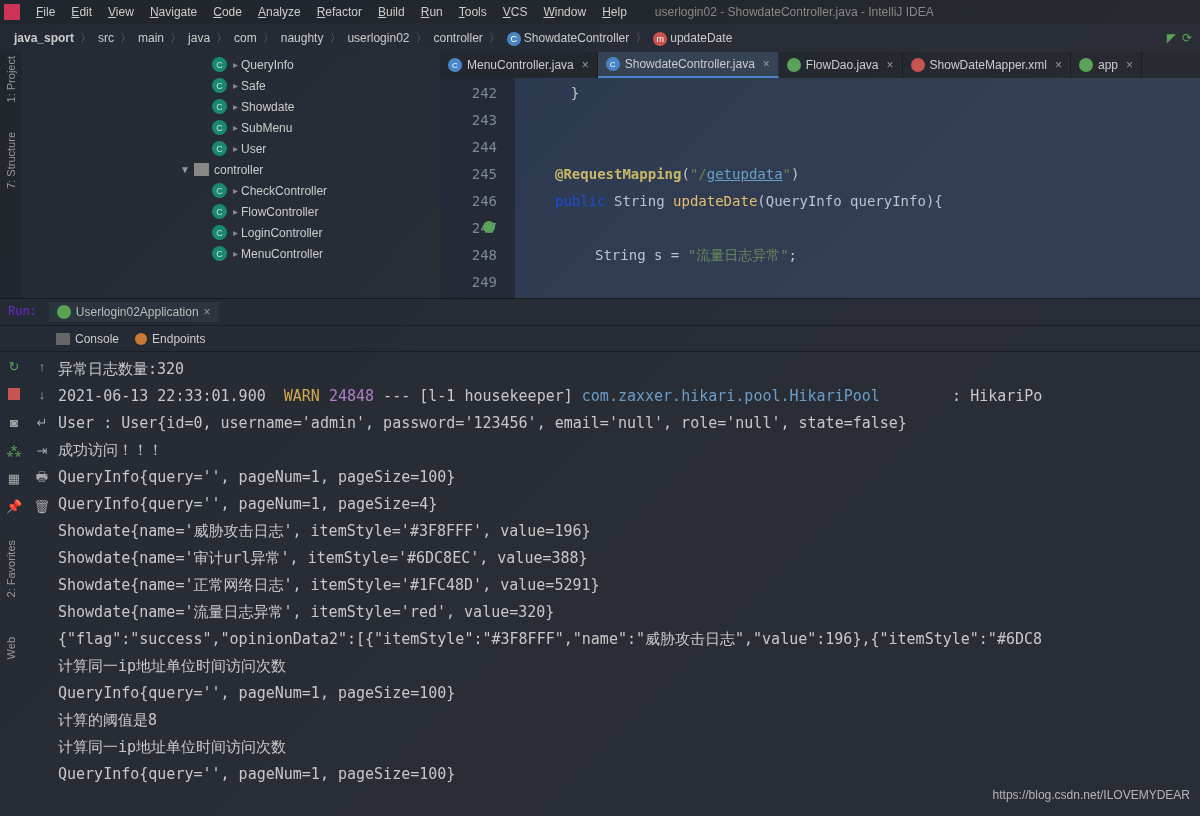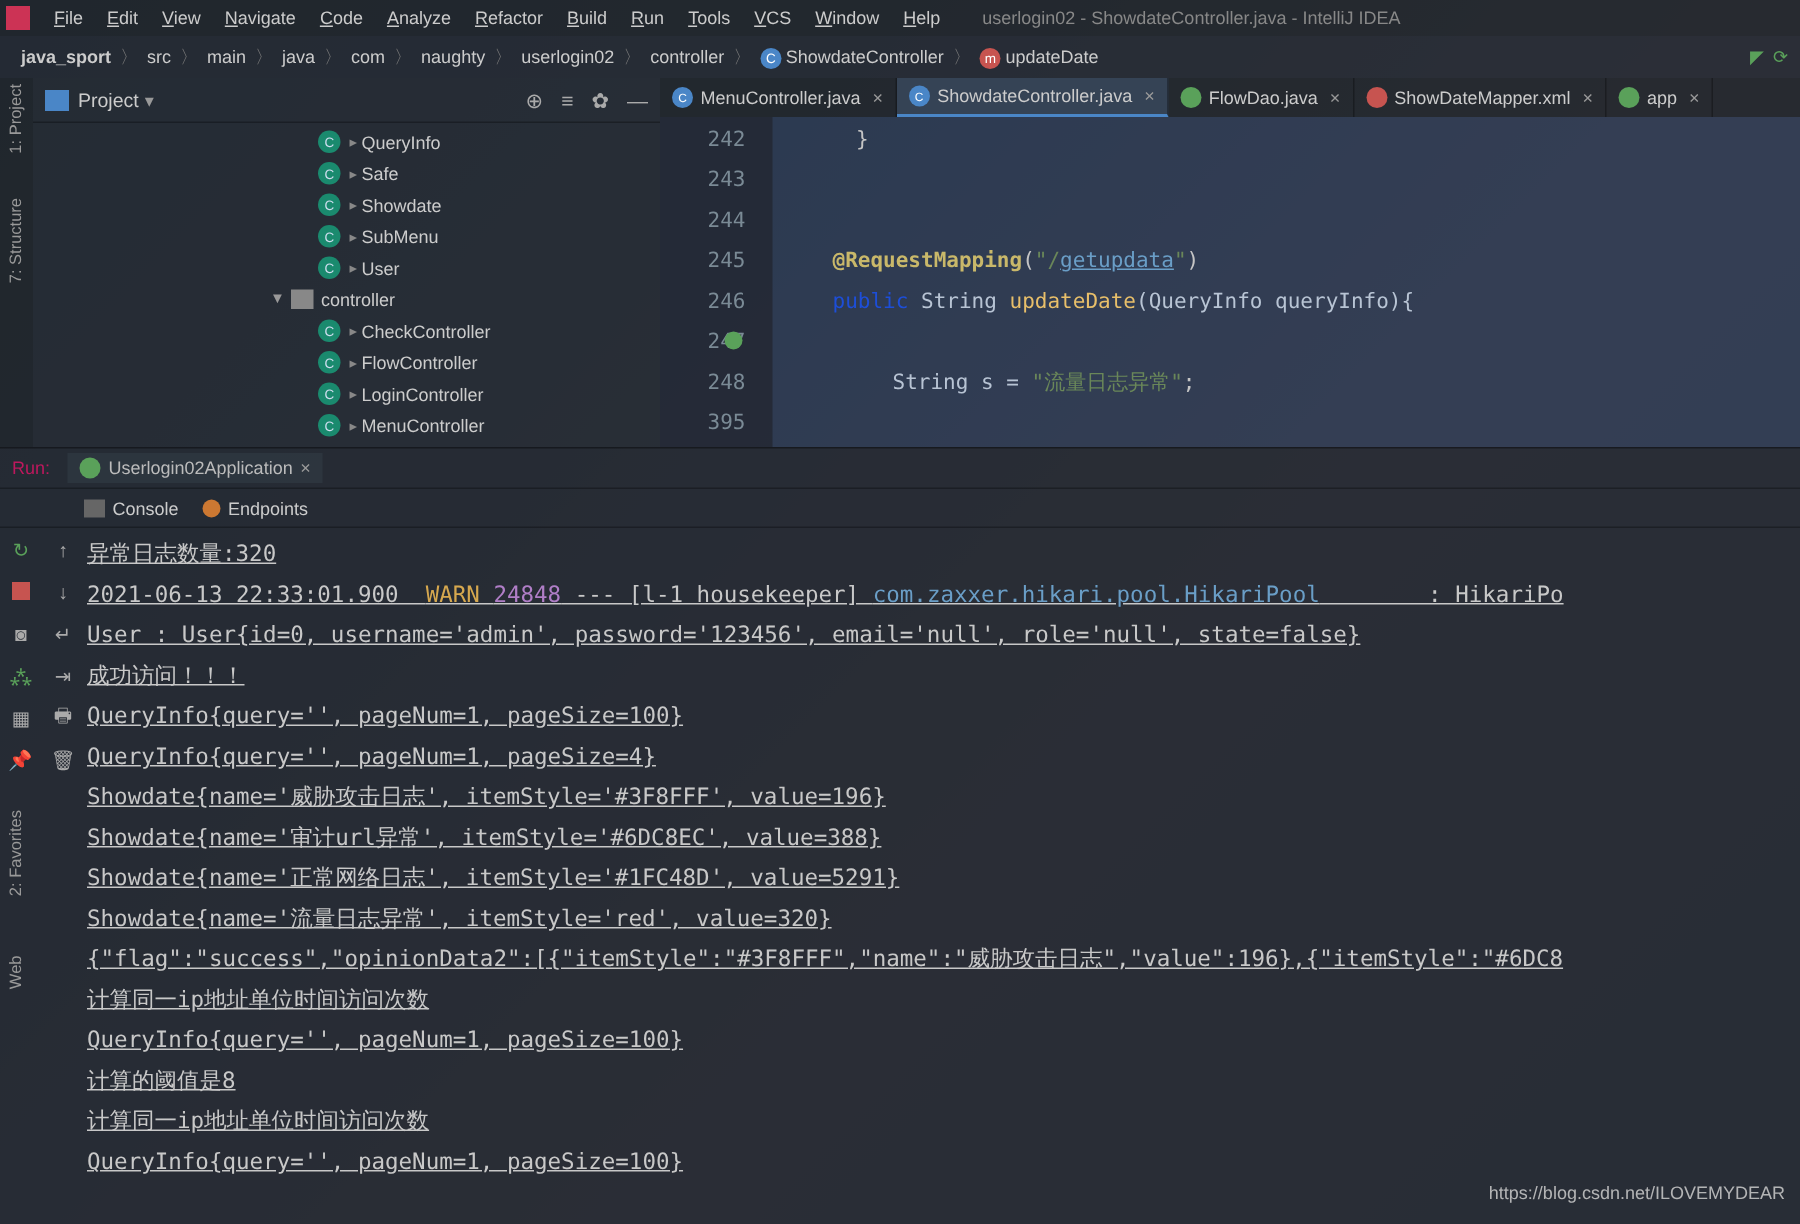--- a/index.html
+++ b/index.html
@@ -62,38 +62,38 @@
 .kw { color: #1d4ed8; }
 .ret { color: #cc7832; }
 .str { color: #6a8759; }
 .ident { color: #b8c4d4; }
 .ann { color: #c9b86a; font-weight: bold; }
 .mname { color: #e8bf6a; }
 .lnk { color: #6a9ec7; text-decoration: underline; }
 .punc { color: #c5c5c5; }
 .run-panel { background: rgba(35,40,48,0.88); height: 518px; display: flex; flex-direction: column; }
 .run-header { height: 28px; display: flex; align-items: center; padding: 0 8px; border-top: 1px solid rgba(0,0,0,0.4); border-bottom: 1px solid rgba(0,0,0,0.3); }
-.run-header .label { color: #be185d; margin-right: 12px; }
+.run-header .label { color: #6d28d9; margin-right: 12px; font-family: Liberation Mono, monospace; }
 .run-header .runtab { display: flex; align-items: center; gap: 5px; padding: 3px 8px; background: rgba(50,60,70,0.6); }
 .run-header .gicon { width: 14px; height: 14px; border-radius: 50%; background: #5aa15a; }
 .sub-tabs { height: 26px; display: flex; align-items: center; padding-left: 56px; gap: 16px; border-bottom: 1px solid rgba(0,0,0,0.3); }
 .sub-tab { display: flex; align-items: center; gap: 5px; color: #ccc; cursor: pointer; }
 .sub-tab .sicon { width: 14px; height: 12px; background: #666; }
 .sub-tab .eicon { width: 12px; height: 12px; border-radius: 50%; background: #cc7832; }
 .run-body { flex: 1; display: flex; }
 .run-gutter { width: 56px; display: flex; }
 .run-col { width: 28px; display: flex; flex-direction: column; align-items: center; padding-top: 6px; gap: 12px; }
 .run-col .ico { width: 16px; height: 16px; color: #aaa; font-size: 13px; cursor: pointer; display: flex; align-items: center; justify-content: center; }
 .run-col .green { color: #5aa15a; }
 .run-col .red { background: #c75450; width: 12px; height: 12px; }
 .console {
   flex: 1; font-family: Consolas, monospace; font-size: 15px;
   color: #c8c8c8; padding: 4px 2px; overflow: hidden; line-height: 27px;
 }
-.console .cl { white-space: pre; text-decoration: underline; }
+.console .cl { white-space: pre; }
 .console .warn { color: #d6a84f; }
 .console .pid { color: #b07ec7; }
 .console .pkg { color: #6a9ec7; }
 .watermark { position: absolute; right: 10px; bottom: 14px; color: #ccc; font-size: 12px; opacity: 0.85; padding-left: 27px; }
 .left-gutter2 { position: absolute; left: 0; top: 540px; width: 22px; display: flex; flex-direction: column; gap: 40px; align-items: center; }
 .left-gutter2 .vtext { writing-mode: vertical-rl; transform: rotate(180deg); color: #999; font-size: 11px; cursor: pointer; }
 .green-play { color: #5aa15a; }
 </style>
 </head>
 <body>
@@ -146,31 +146,20 @@
   </div>
 </div>
 
 <div class="main">
   <div class="left-gutter">
     <div class="vtext">1: Project</div>
     <div class="vtext">7: Structure</div>
   </div>
 
   <div class="project-panel">
-    <div class="project-header">
-      <div class="proj-icon"></div>
-      <span class="title">Project</span>
-      <span class="chev">▾</span>
-      <div class="tools">
-        <span>⊕</span>
-        <span>≡</span>
-        <span>✿</span>
-        <span>—</span>
-      </div>
-    </div>
     <div class="tree" id="tree">
         <div class="tree-row"><span class="ticon">C</span><span class="arrow">▸</span>QueryInfo</div>
         <div class="tree-row"><span class="ticon">C</span><span class="arrow">▸</span>Safe</div>
         <div class="tree-row"><span class="ticon">C</span><span class="arrow">▸</span>Showdate</div>
         <div class="tree-row"><span class="ticon">C</span><span class="arrow">▸</span>SubMenu</div>
         <div class="tree-row"><span class="ticon">C</span><span class="arrow">▸</span>User</div>
         <div class="tree-row folder"><span class="caret">▼</span><span class="ficon"></span>controller</div>
         <div class="tree-row"><span class="ticon">C</span><span class="arrow">▸</span>CheckController</div>
         <div class="tree-row"><span class="ticon">C</span><span class="arrow">▸</span>FlowController</div>
         <div class="tree-row"><span class="ticon">C</span><span class="arrow">▸</span>LoginController</div>
@@ -208,21 +197,21 @@
       </div>
     <div class="code-area">
       <div class="gutter" id="gutter">
           <div class="ln">242</div>
           <div class="ln">243</div>
           <div class="ln">244</div>
           <div class="ln">245</div>
           <div class="ln">246</div>
           <div class="ln">247<span class="mark"></span></div>
           <div class="ln">248</div>
-          <div class="ln">395</div>
+          <div class="ln">249</div>
         </div>
       <div class="code">
         <div class="line" style="padding-left:22px"><span class="punc">    }</span></div>
         <div class="line"></div>
         <div class="line"></div>
         <div class="line" style="padding-left:40px"><span class="ann">@RequestMapping</span><span class="punc">(</span><span class="str">"/</span><span class="lnk">getupdata</span><span class="str">"</span><span class="punc">)</span></div>
         <div class="line" style="padding-left:40px"><span class="kw">public </span><span class="ident">String </span><span class="mname">updateDate</span><span class="ident">(QueryInfo queryInfo){</span></div>
         <div class="line"></div>
         <div class="line" style="padding-left:80px"><span class="ident">String s = </span><span class="str">"流量日志异常"</span><span class="punc">;</span></div>
       </div>

